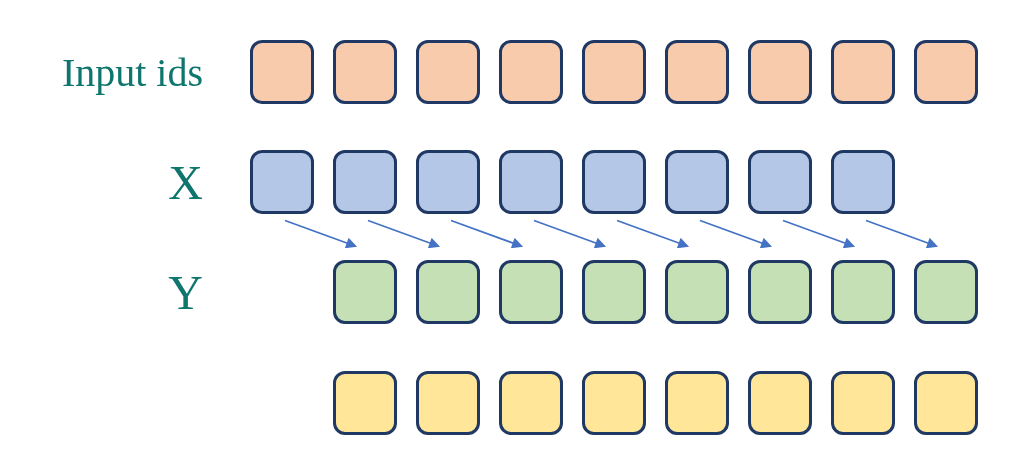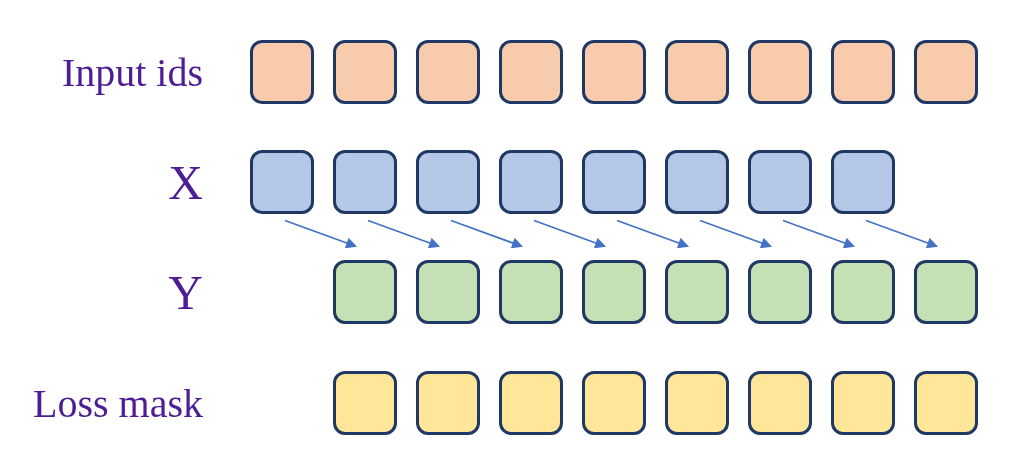--- a/index.html
+++ b/index.html
@@ -16,21 +16,21 @@
     font-family: "Liberation Serif", serif;
   }
   .row-label {
     position: absolute;
     left: 0;
     width: 203px;
     height: 65px;
     display: flex;
     align-items: center;
     justify-content: flex-end;
-    color: #4c1d95;
+    color: #0f766e;
     white-space: nowrap;
     user-select: none;
   }
   .row-label.size-sm { font-size: 40px; }
   .row-label.size-lg { font-size: 48px; }
   .squares-row {
     position: absolute;
     display: flex;
     gap: 19px;
   }
@@ -54,23 +54,20 @@
 <div class="canvas">
 
   <div class="row-label size-sm" style="top:40px">
     <span>Input ids</span>
   </div>
   <div class="row-label size-lg" style="top:150px">
     <span>X</span>
   </div>
   <div class="row-label size-lg" style="top:260px">
     <span>Y</span>
-  </div>
-  <div class="row-label size-sm" style="top:371px">
-    <span>Loss mask</span>
   </div>
 
   <div class="squares-row" style="left:250px; top:40px">
       <div class="square" style="background: rgb(248, 203, 173); border-color: rgb(31, 56, 100);"></div>
       <div class="square" style="background: rgb(248, 203, 173); border-color: rgb(31, 56, 100);"></div>
       <div class="square" style="background: rgb(248, 203, 173); border-color: rgb(31, 56, 100);"></div>
       <div class="square" style="background: rgb(248, 203, 173); border-color: rgb(31, 56, 100);"></div>
       <div class="square" style="background: rgb(248, 203, 173); border-color: rgb(31, 56, 100);"></div>
       <div class="square" style="background: rgb(248, 203, 173); border-color: rgb(31, 56, 100);"></div>
       <div class="square" style="background: rgb(248, 203, 173); border-color: rgb(31, 56, 100);"></div>

